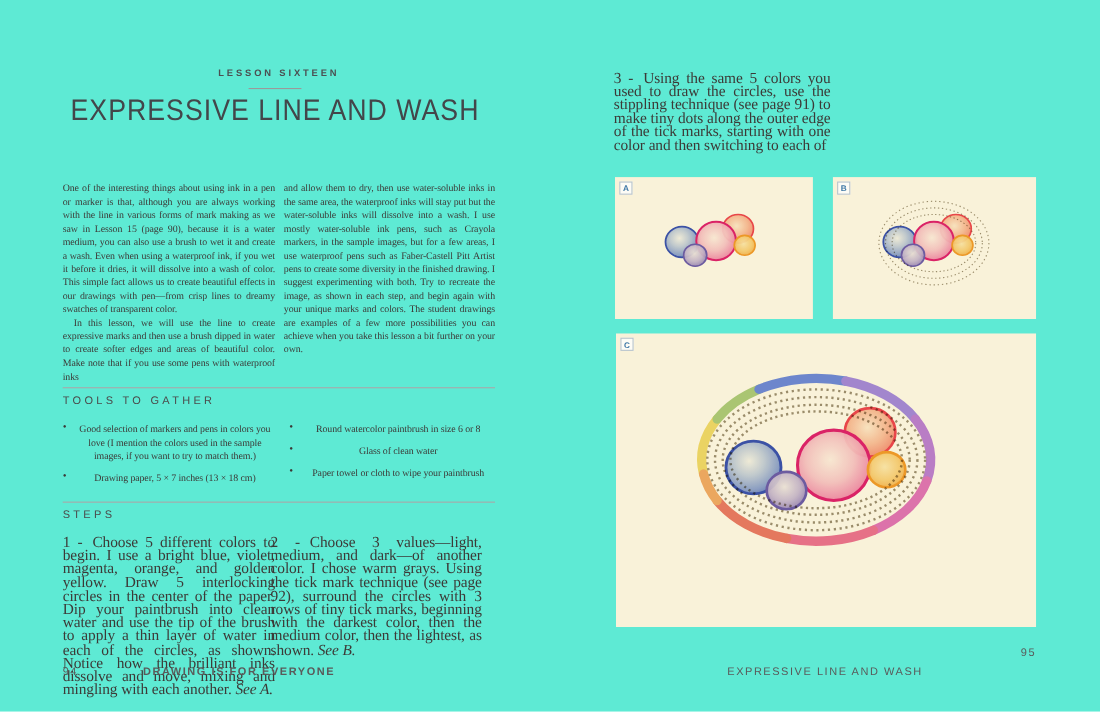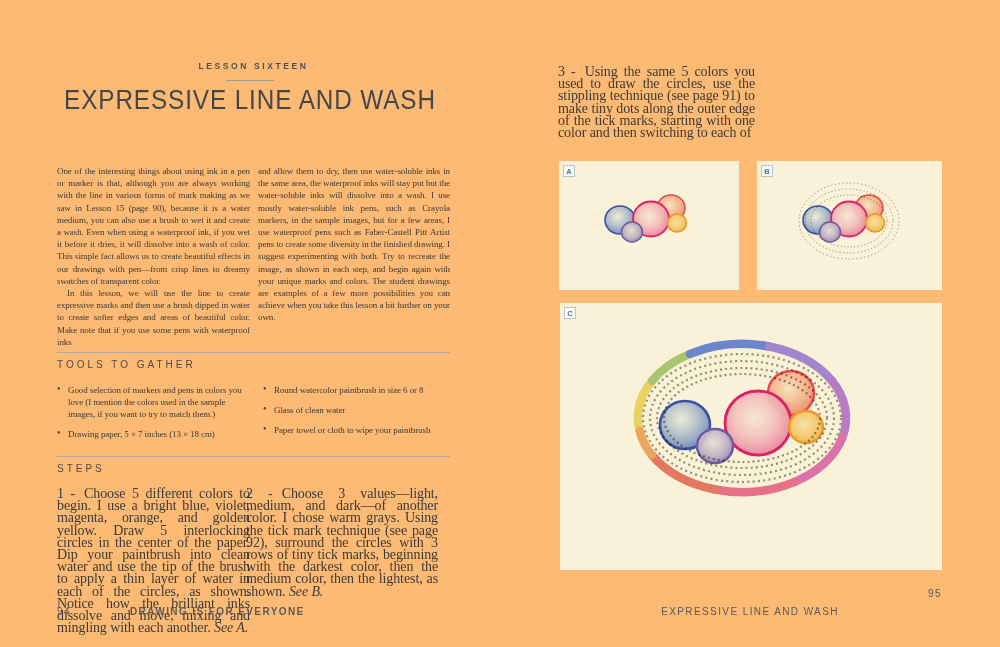--- a/index.html
+++ b/index.html
@@ -1,37 +1,37 @@
 <!DOCTYPE html>
 <html><head>
 <meta charset="utf-8">
 <style>
   html,body{margin:0;padding:0;background:#ffffff;}
-  .spread{position:relative;width:1000px;height:647px;background:#fdba74;overflow:hidden;
+  .spread{position:relative;width:1000px;height:647px;background:#5eead4;overflow:hidden;
           font-family:"Liberation Serif",serif;color:#3c3a37;}
   .abs{position:absolute;}
   
   .kicker{left:57px;top:61px;width:393px;text-align:center;
           font-family:"Liberation Sans",sans-serif;font-size:8.5px;letter-spacing:2.6px;
           color:#4c4f52;font-weight:bold;}
   .kicker-rule{left:226px;top:80px;width:48px;height:0;border-top:1px solid #9a9a9a;}
   .title{left:30px;top:85px;width:440px;text-align:center;
          font-family:"Liberation Sans",sans-serif;font-size:27px;font-weight:300;
          letter-spacing:1px;color:#43464a;transform:scaleX(.9);transform-origin:50% 50%;
          white-space:nowrap;}
   .bodycol{font-size:9px;line-height:12.2px;letter-spacing:-0.1px;text-align:justify;}
   .bodycol p{margin:0;}
   .bodycol p.indent{text-indent:10px;}
   .col1{left:57px;top:165px;width:193px;}
   .col2{left:258px;top:165px;width:192px;}
   .rule{left:57px;width:393px;height:0;border-top:1px solid #a8a8a8;}
   .secthead{font-family:"Liberation Sans",sans-serif;font-size:10px;letter-spacing:3px;
             color:#4b4b4b;}
   ul.tools{margin:0;padding:0;list-style:none;font-size:9px;line-height:12px;letter-spacing:-0.1px;}
-  ul.tools li{position:relative;padding-left:11px;margin-bottom:8px;}
+  ul.tools li{position:relative;padding-left:11px;margin-bottom:8px;text-align:center;}
   ul.tools li::before{content:"\2022";position:absolute;left:0;top:-1px;font-size:10px;color:#3c3a37;}
   .step{font-size:14px;line-height:12.2px;letter-spacing:-0.1px;text-align:justify;margin:0;}
   .stepnum{margin-right:9px;}
   .seeref{font-style:italic;}
   
   .figure{background:transparent;}
   .figlabel{position:absolute;left:4px;top:4px;width:12px;height:12px;line-height:12px;
             text-align:center;font-family:"Liberation Sans",sans-serif;font-size:7.5px;
             font-weight:bold;color:#3f78a6;background:rgba(253,253,248,.92);
             border:1px solid #b8c4cb;box-sizing:border-box;}

